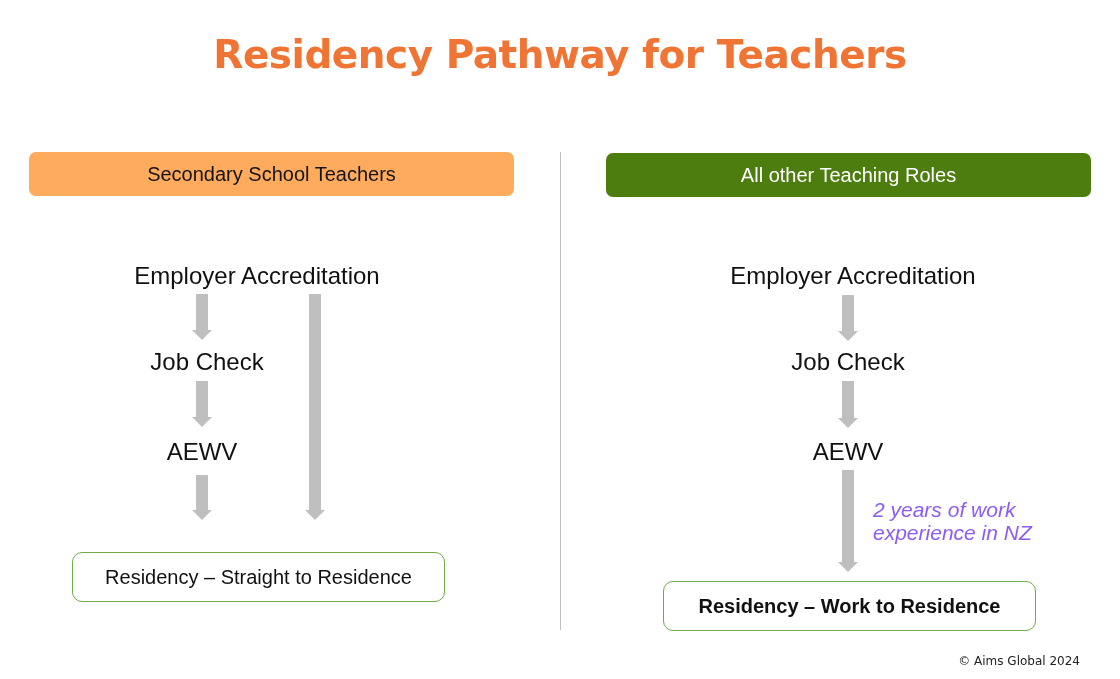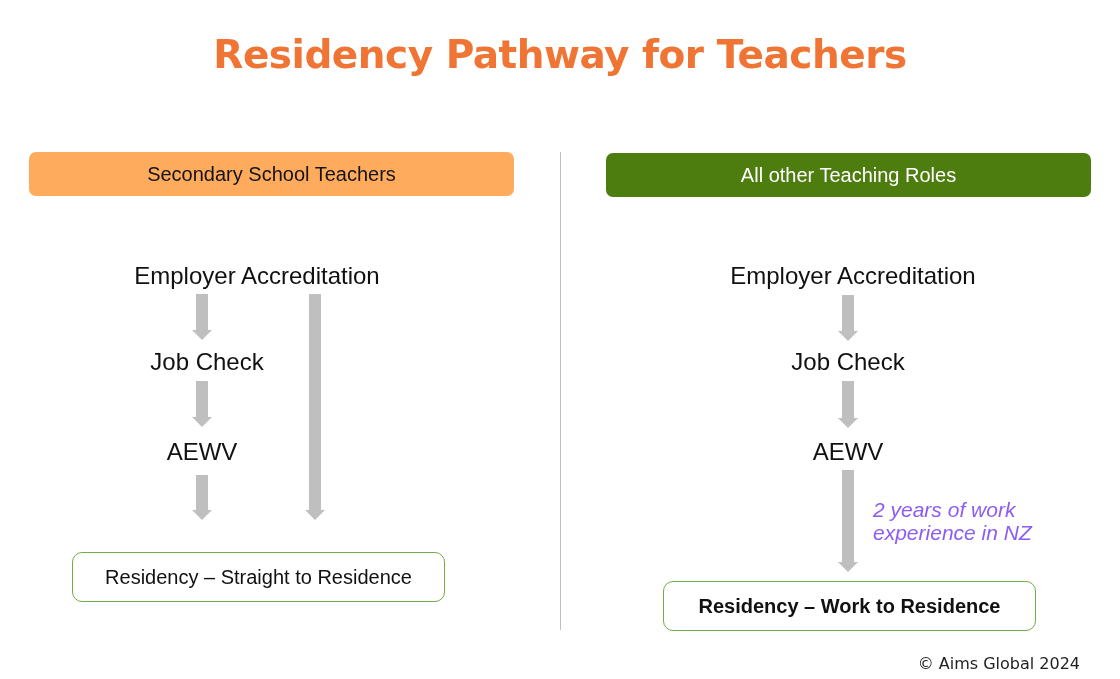--- a/index.html
+++ b/index.html
@@ -17,21 +17,21 @@
   .step { font-size: 24px; text-align: center; white-space: nowrap; }
   .arrow { position: absolute; }
   .arrow .shaft { position: absolute; left: 4px; top: 0; width: 12px; background: #BFBFBF; }
   .arrow .head { position: absolute; left: 0; width: 0; height: 0;
                  border-left: 10px solid transparent; border-right: 10px solid transparent;
                  border-top: 10px solid #BFBFBF; }
   .result-box { border: 1.5px solid #70AD47; border-radius: 10px; background: #fff;
                 display: flex; align-items: center; justify-content: center;
                 font-size: 20px; box-sizing: border-box; white-space: nowrap; }
   .note { font-size: 21px; font-style: italic; line-height: 23px; color: #8b5cf6; }
-  .copyright { right: 40px; top: 654px; font-size: 16px; color: #222;
+  .copyright { right: 40px; top: 654px; font-size: 12px; color: #222;
                font-family: "DejaVu Sans", sans-serif; }
 </style>
 </head>
 <body>
 
 <div class="abs title">Residency Pathway for Teachers</div>
 
 <div class="abs header-box hdr-left">
   <span>Secondary School Teachers</span>
 </div>

